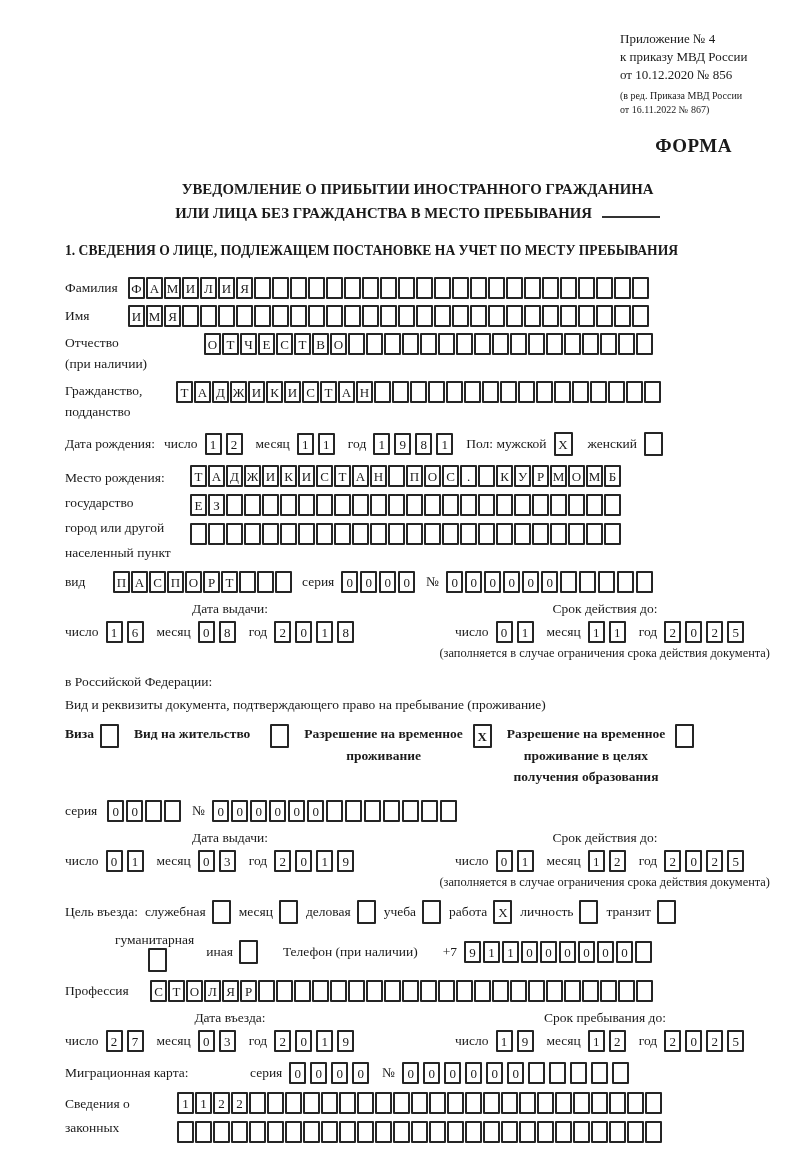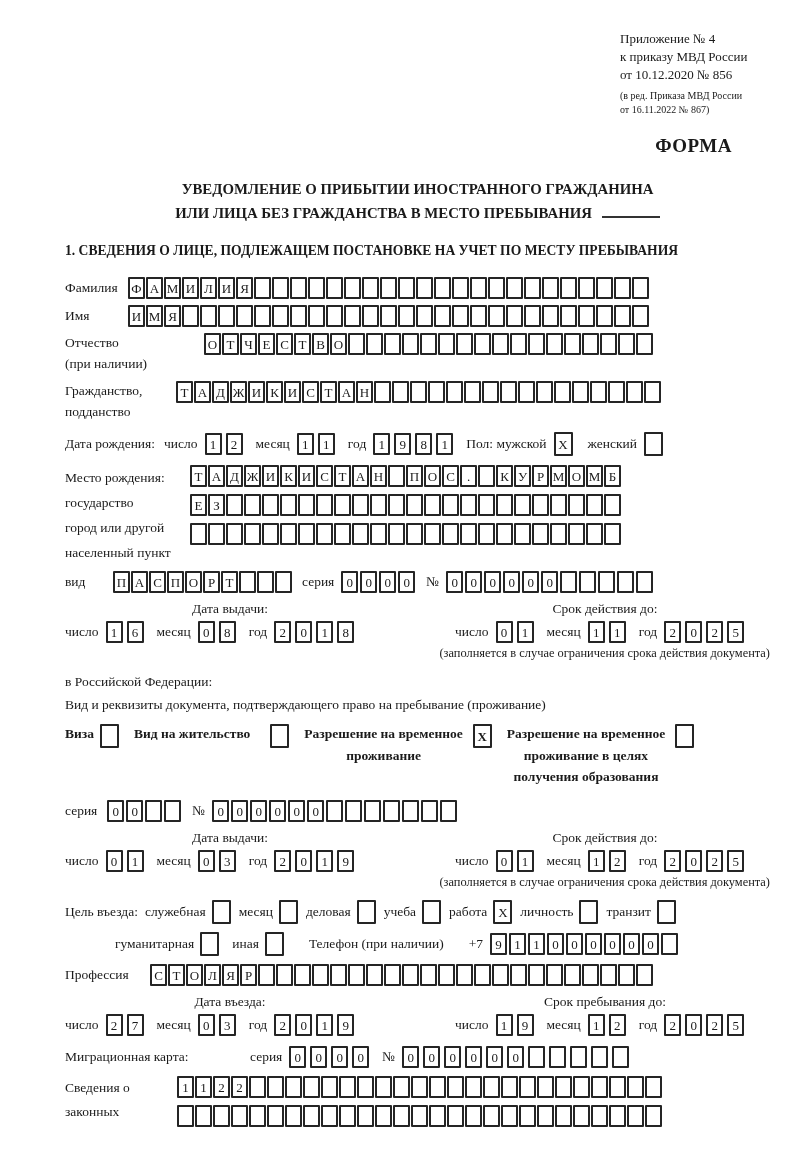--- a/index.html
+++ b/index.html
@@ -592,21 +592,21 @@
     </span>
     <span class="opt">
       <span>транзит</span>
       <span class="boxes checkbox">
           <span class="cell"></span>
         </span>
     </span>
   </div>
 
   <div class="row indent50" style="margin-top:8px;">
-    <span class="opt" style="margin-left:0;">
+    <span class="opt" style="margin-left:0;flex-direction:column;">
       <span>гуманитарная</span>
       <span class="boxes checkbox">
           <span class="cell"></span>
         </span>
     </span>
     <span class="opt" style="margin-left:12px;">
       <span>иная</span>
       <span class="boxes checkbox">
           <span class="cell"></span>
         </span>

